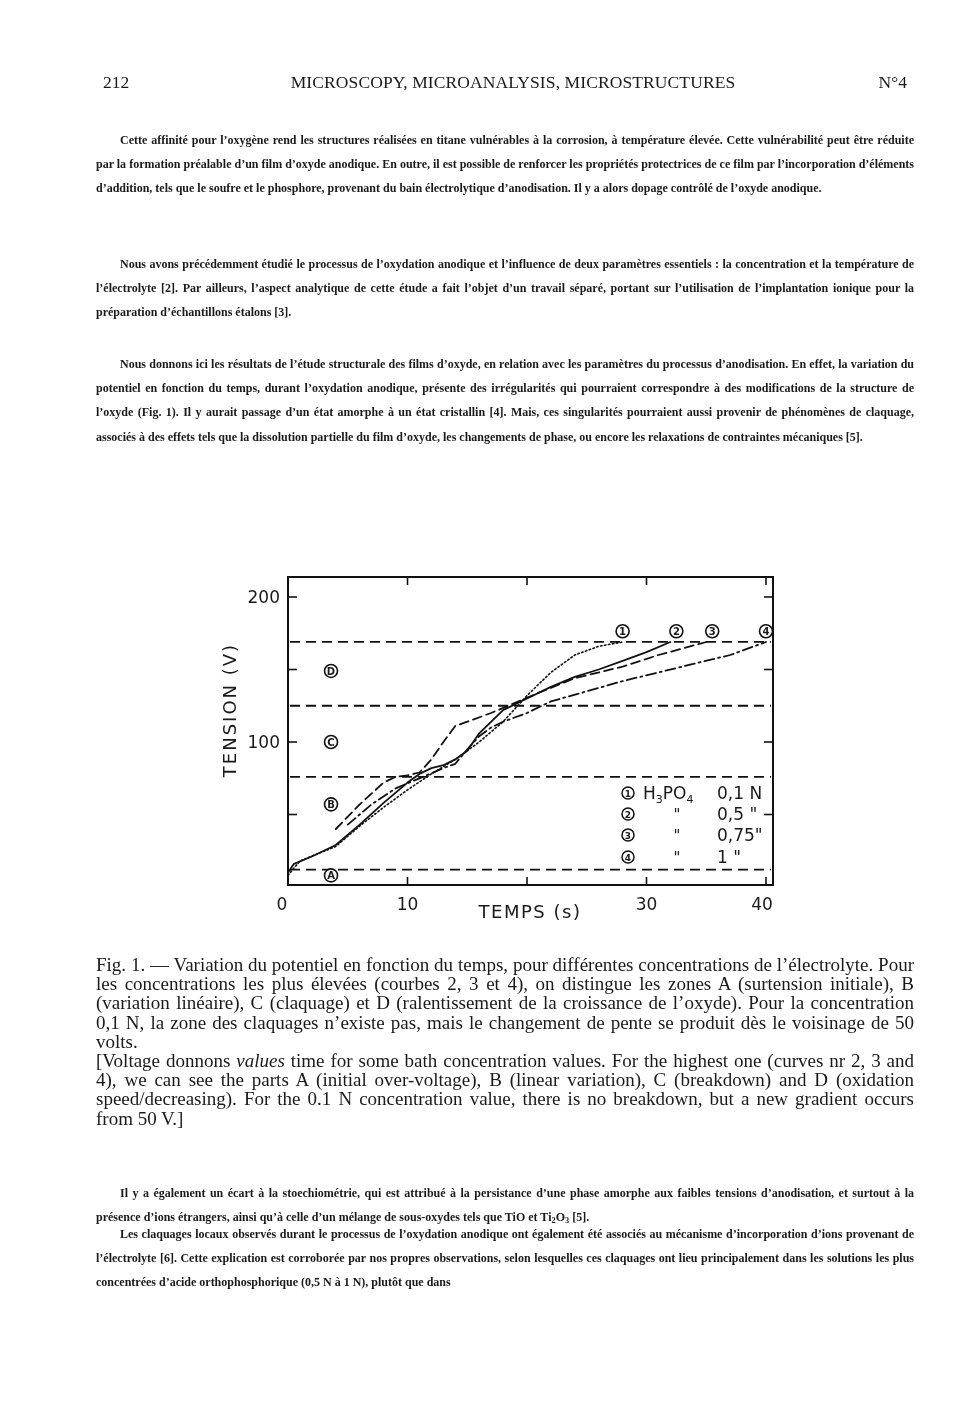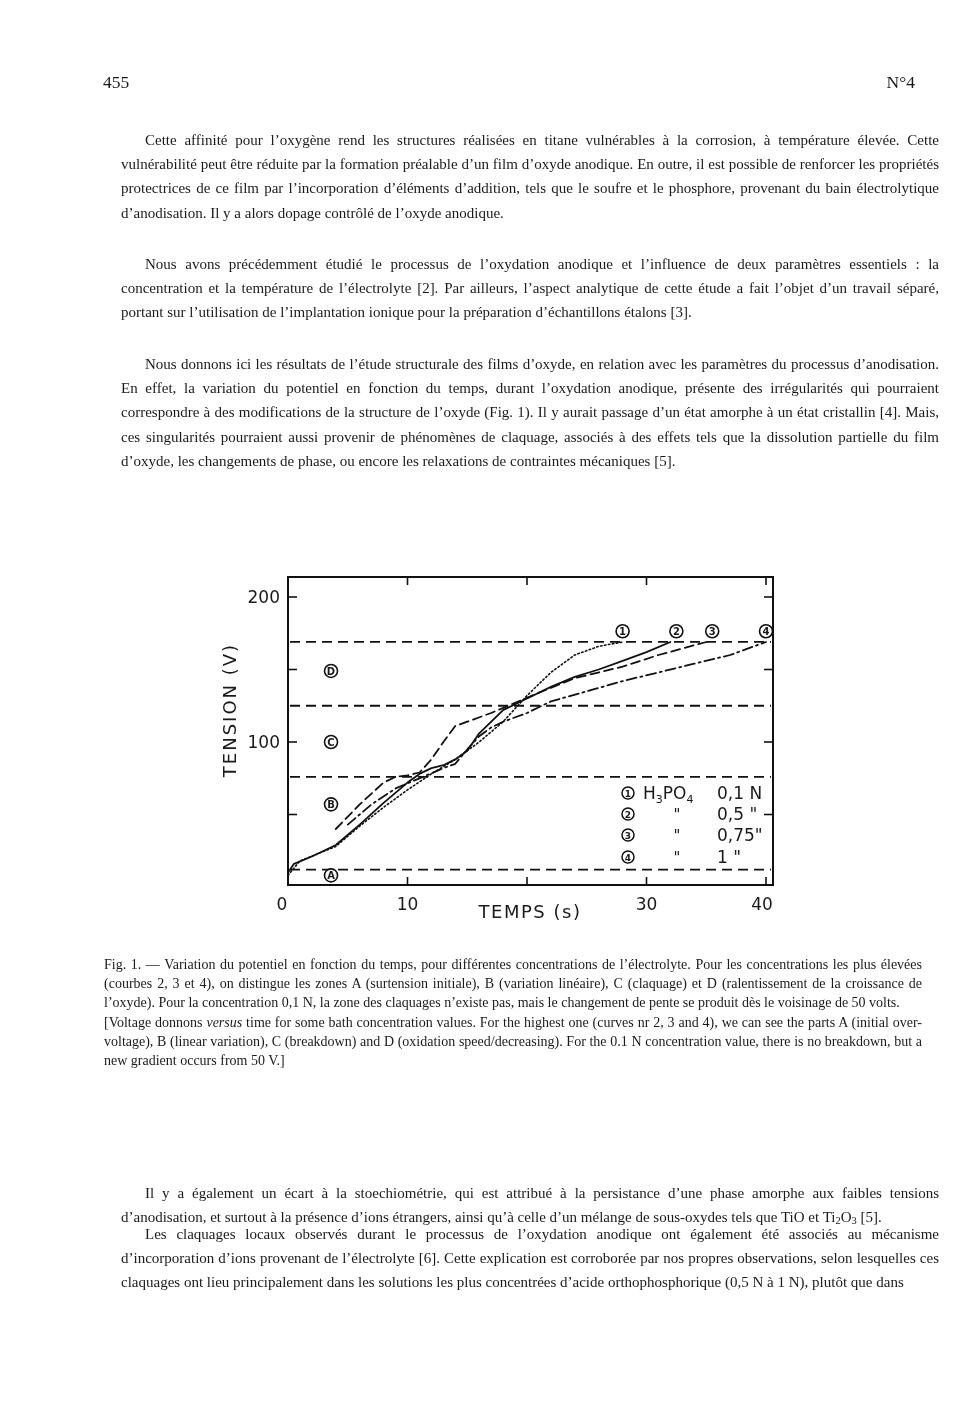--- a/index.html
+++ b/index.html
@@ -2,36 +2,37 @@
 <html><head>
 <meta charset="utf-8">
 <style>
   html, body { margin: 0; padding: 0; background: #ffffff; }
   body { width: 964px; height: 1420px; position: relative; overflow: hidden;
          font-family: "Liberation Serif", "DejaVu Serif", serif; color: #1a1a1a; }
   .header { position: absolute; top: 72px; left: 103px; width: 820px; height: 24px;
             font-size: 17.5px; }
   .header .pg { position: absolute; left: 0; top: 0; }
   .header .journal { position: absolute; left: 0; right: 0; text-align: center; top: 0; letter-spacing: 0.1px; }
-  .header .issue { position: absolute; right: 8px; top: 0; margin-left: 12px; }
-  .para { position: absolute; left: 121px; width: 818px; font-size: 15px; line-height: 24.2px;
-          text-align: justify; text-indent: 24px; margin: 0; }
-  .caption { position: absolute; left: 104px; width: 818px; font-size: 14px; line-height: 19.2px;
+  .header .issue { position: absolute; right: 16px; top: 0; margin-left: 12px; }
+  .para { position: absolute; left: 96px; width: 818px; font-size: 12px; line-height: 24.2px;
+          text-align: justify; text-indent: 24px; margin: 0; font-weight: bold; }
+  .caption { position: absolute; left: 96px; width: 818px; font-size: 19px; line-height: 19.2px;
              text-align: justify; margin: 0; }
   .caption p { margin: 0; }
   .figure { position: absolute; left: 0; top: 0; width: 964px; height: 1420px; pointer-events: none; }
   .figure svg { position: absolute; left: 0; top: 0; }
   .fig-text { font-family: "DejaVu Sans", "Liberation Sans", sans-serif; fill: #1a1a1a; }
   sub { font-size: 70%; vertical-align: -2px; }
 </style>
 </head>
 <body>
 
 <div class="header">
-  <span class="pg">455</span>
+  <span class="pg">212</span>
+  <span class="journal">MICROSCOPY, MICROANALYSIS, MICROSTRUCTURES</span>
   <span class="issue">N°4</span>
 </div>
 
 <p class="para" style="top:128px;">Cette affinité pour l’oxygène rend les structures réalisées en titane vulnérables à la corrosion, à température élevée. Cette vulnérabilité peut être réduite par la formation préalable d’un film d’oxyde anodique. En outre, il est possible de renforcer les propriétés protectrices de ce film par l’incorporation d’éléments d’addition, tels que le soufre et le phosphore, provenant du bain électrolytique d’anodisation. Il y a alors dopage contrôlé de l’oxyde anodique.</p>
 <p class="para" style="top:252px;">Nous avons précédemment étudié le processus de l’oxydation anodique et l’influence de deux paramètres essentiels : la concentration et la température de l’électrolyte [2]. Par ailleurs, l’aspect analytique de cette étude a fait l’objet d’un travail séparé, portant sur l’utilisation de l’implantation ionique pour la préparation d’échantillons étalons [3].</p>
 <p class="para" style="top:352px;">Nous donnons ici les résultats de l’étude structurale des films d’oxyde, en relation avec les paramètres du processus d’anodisation. En effet, la variation du potentiel en fonction du temps, durant l’oxydation anodique, présente des irrégularités qui pourraient correspondre à des modifications de la structure de l’oxyde (Fig. 1). Il y aurait passage d’un état amorphe à un état cristallin [4]. Mais, ces singularités pourraient aussi provenir de phénomènes de claquage, associés à des effets tels que la dissolution partielle du film d’oxyde, les changements de phase, ou encore les relaxations de contraintes mécaniques [5].</p>
 
 <div class="figure">
   <svg id="chart-svg" width="964" height="1420" viewBox="0 0 964 1420">
       <rect x="288" y="577" width="485" height="308" fill="none" stroke="#111" stroke-width="2"></rect>
@@ -99,17 +100,17 @@
       <text x="717" y="841" font-size="17" class="fig-text">0,75"</text>
       <circle cx="628" cy="857" r="6" fill="#fff" stroke="#111" stroke-width="1.5"></circle>
       <text x="628" y="861" font-size="9" class="fig-text" text-anchor="middle" font-weight="bold">4</text>
       <text x="677" y="863" font-size="15" class="fig-text" text-anchor="middle">"</text>
       <text x="717" y="863" font-size="17" class="fig-text">1  "</text>
     </svg>
 </div>
 
 <div class="caption" style="top:955px;">
   <p>Fig. 1. — Variation du potentiel en fonction du temps, pour différentes concentrations de l’électrolyte. Pour les concentrations les plus élevées (courbes 2, 3 et 4), on distingue les zones A (surtension initiale), B (variation linéaire), C (claquage) et D (ralentissement de la croissance de l’oxyde). Pour la concentration 0,1 N, la zone des claquages n’existe pas, mais le changement de pente se produit dès le voisinage de 50 volts.</p>
-  <p><span>[Voltage donnons </span><i>versus</i><span> time for some bath concentration values. For the highest one (curves nr 2, 3 and 4), we can see the parts A (initial over-voltage), B (linear variation), C (breakdown) and D (oxidation speed/decreasing). For the 0.1 N concentration value, there is no breakdown, but a new gradient occurs from 50 V.]</span></p>
+  <p><span>[Voltage donnons </span><i>values</i><span> time for some bath concentration values. For the highest one (curves nr 2, 3 and 4), we can see the parts A (initial over-voltage), B (linear variation), C (breakdown) and D (oxidation speed/decreasing). For the 0.1 N concentration value, there is no breakdown, but a new gradient occurs from 50 V.]</span></p>
 </div>
 
 <p class="para" style="top:1149px;margin-top:32px;"><span>Il y a également un écart à la stoechiométrie, qui est attribué à la persistance d’une phase amorphe aux faibles tensions d’anodisation, et surtout à la présence d’ions étrangers, ainsi qu’à celle d’un mélange de sous-oxydes tels que TiO et Ti</span><sub>2</sub><span>O</span><sub>3</sub><span> [5].</span></p>
 <p class="para" style="top:1222px;">Les claquages locaux observés durant le processus de l’oxydation anodique ont également été associés au mécanisme d’incorporation d’ions provenant de l’électrolyte [6]. Cette explication est corroborée par nos propres observations, selon lesquelles ces claquages ont lieu principalement dans les solutions les plus concentrées d’acide orthophosphorique (0,5 N à 1 N), plutôt que dans</p>
 
 </body></html>

